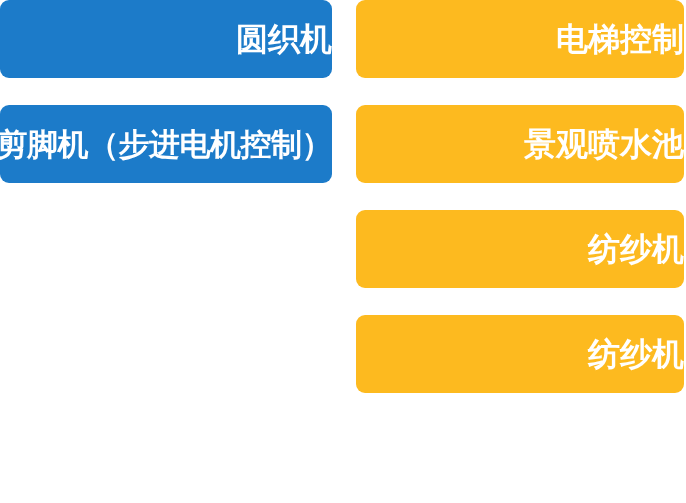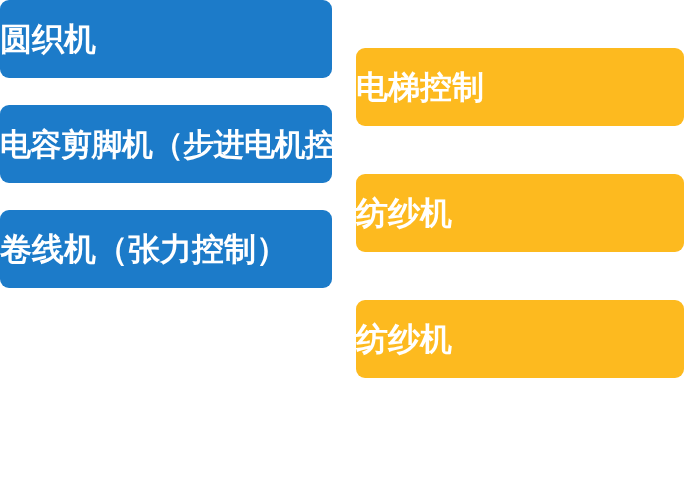--- a/index.html
+++ b/index.html
@@ -28,26 +28,26 @@
   .column.right { left: 356px; width: 328px; }
 
   .card {
     box-sizing: border-box;
     width: 100%;
     height: 78px;
     margin-bottom: 27px;
     border-radius: 9px;
     display: flex;
     align-items: center;
-    justify-content: flex-start;
+    justify-content: flex-end;
     overflow: visible;
     color: #ffffff;
   }
   .card.blue   { background: #1C7BC9; }
-  .card.orange { background: #FDBA1F; margin-top: 48px; }
+  .card.orange { background: #FDBA1F; }
 
   .card-label {
     font-size: 32px;
     font-weight: 700;
     line-height: 1;
     color: #ffffff;
     white-space: nowrap;
     letter-spacing: 0px;
     text-align: center;
   }
@@ -61,28 +61,28 @@
 
 <div class="board">
 
   <div class="column left">
     <div class="card blue">
       <span class="card-label">圆织机</span>
     </div>
     <div class="card blue">
       <span class="card-label long">电容剪脚机（步进电机控制）</span>
     </div>
-    <div class="card blue">
-      <span class="card-label">卷线机（张力控制）</span>
-    </div>
   </div>
 
   <div class="column right">
     <div class="card orange">
       <span class="card-label">电梯控制</span>
+    </div>
+    <div class="card orange">
+      <span class="card-label">景观喷水池</span>
     </div>
     <div class="card orange">
       <span class="card-label">纺纱机</span>
     </div>
     <div class="card orange">
       <span class="card-label">纺纱机</span>
     </div>
   </div>
 
 </div>

